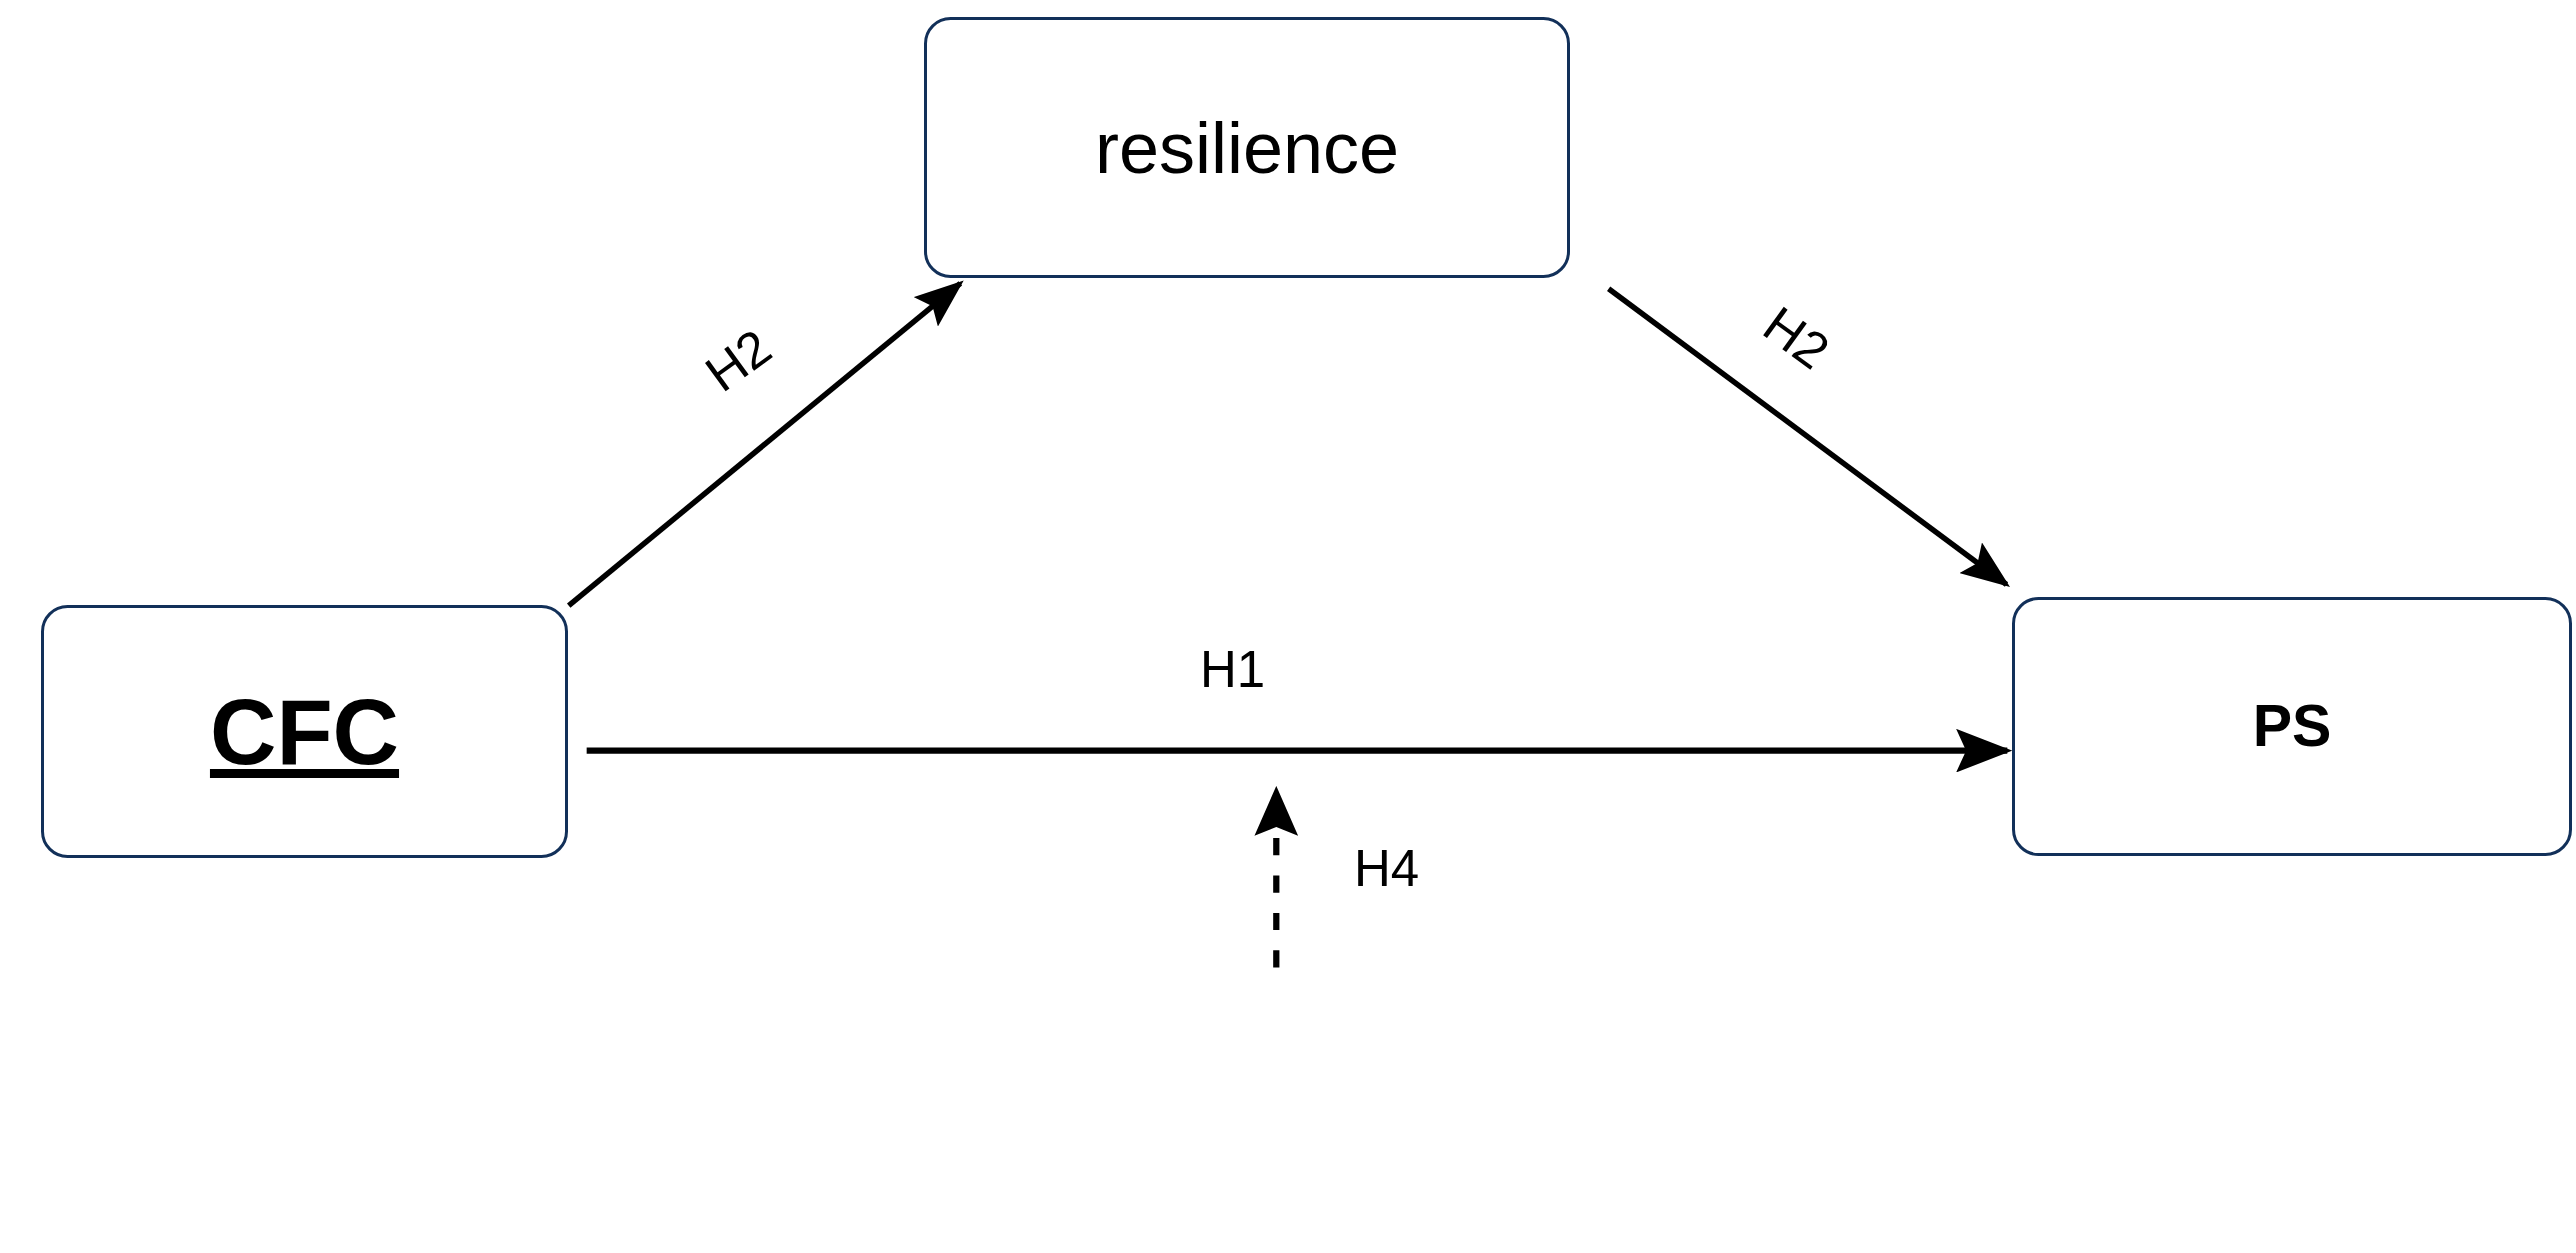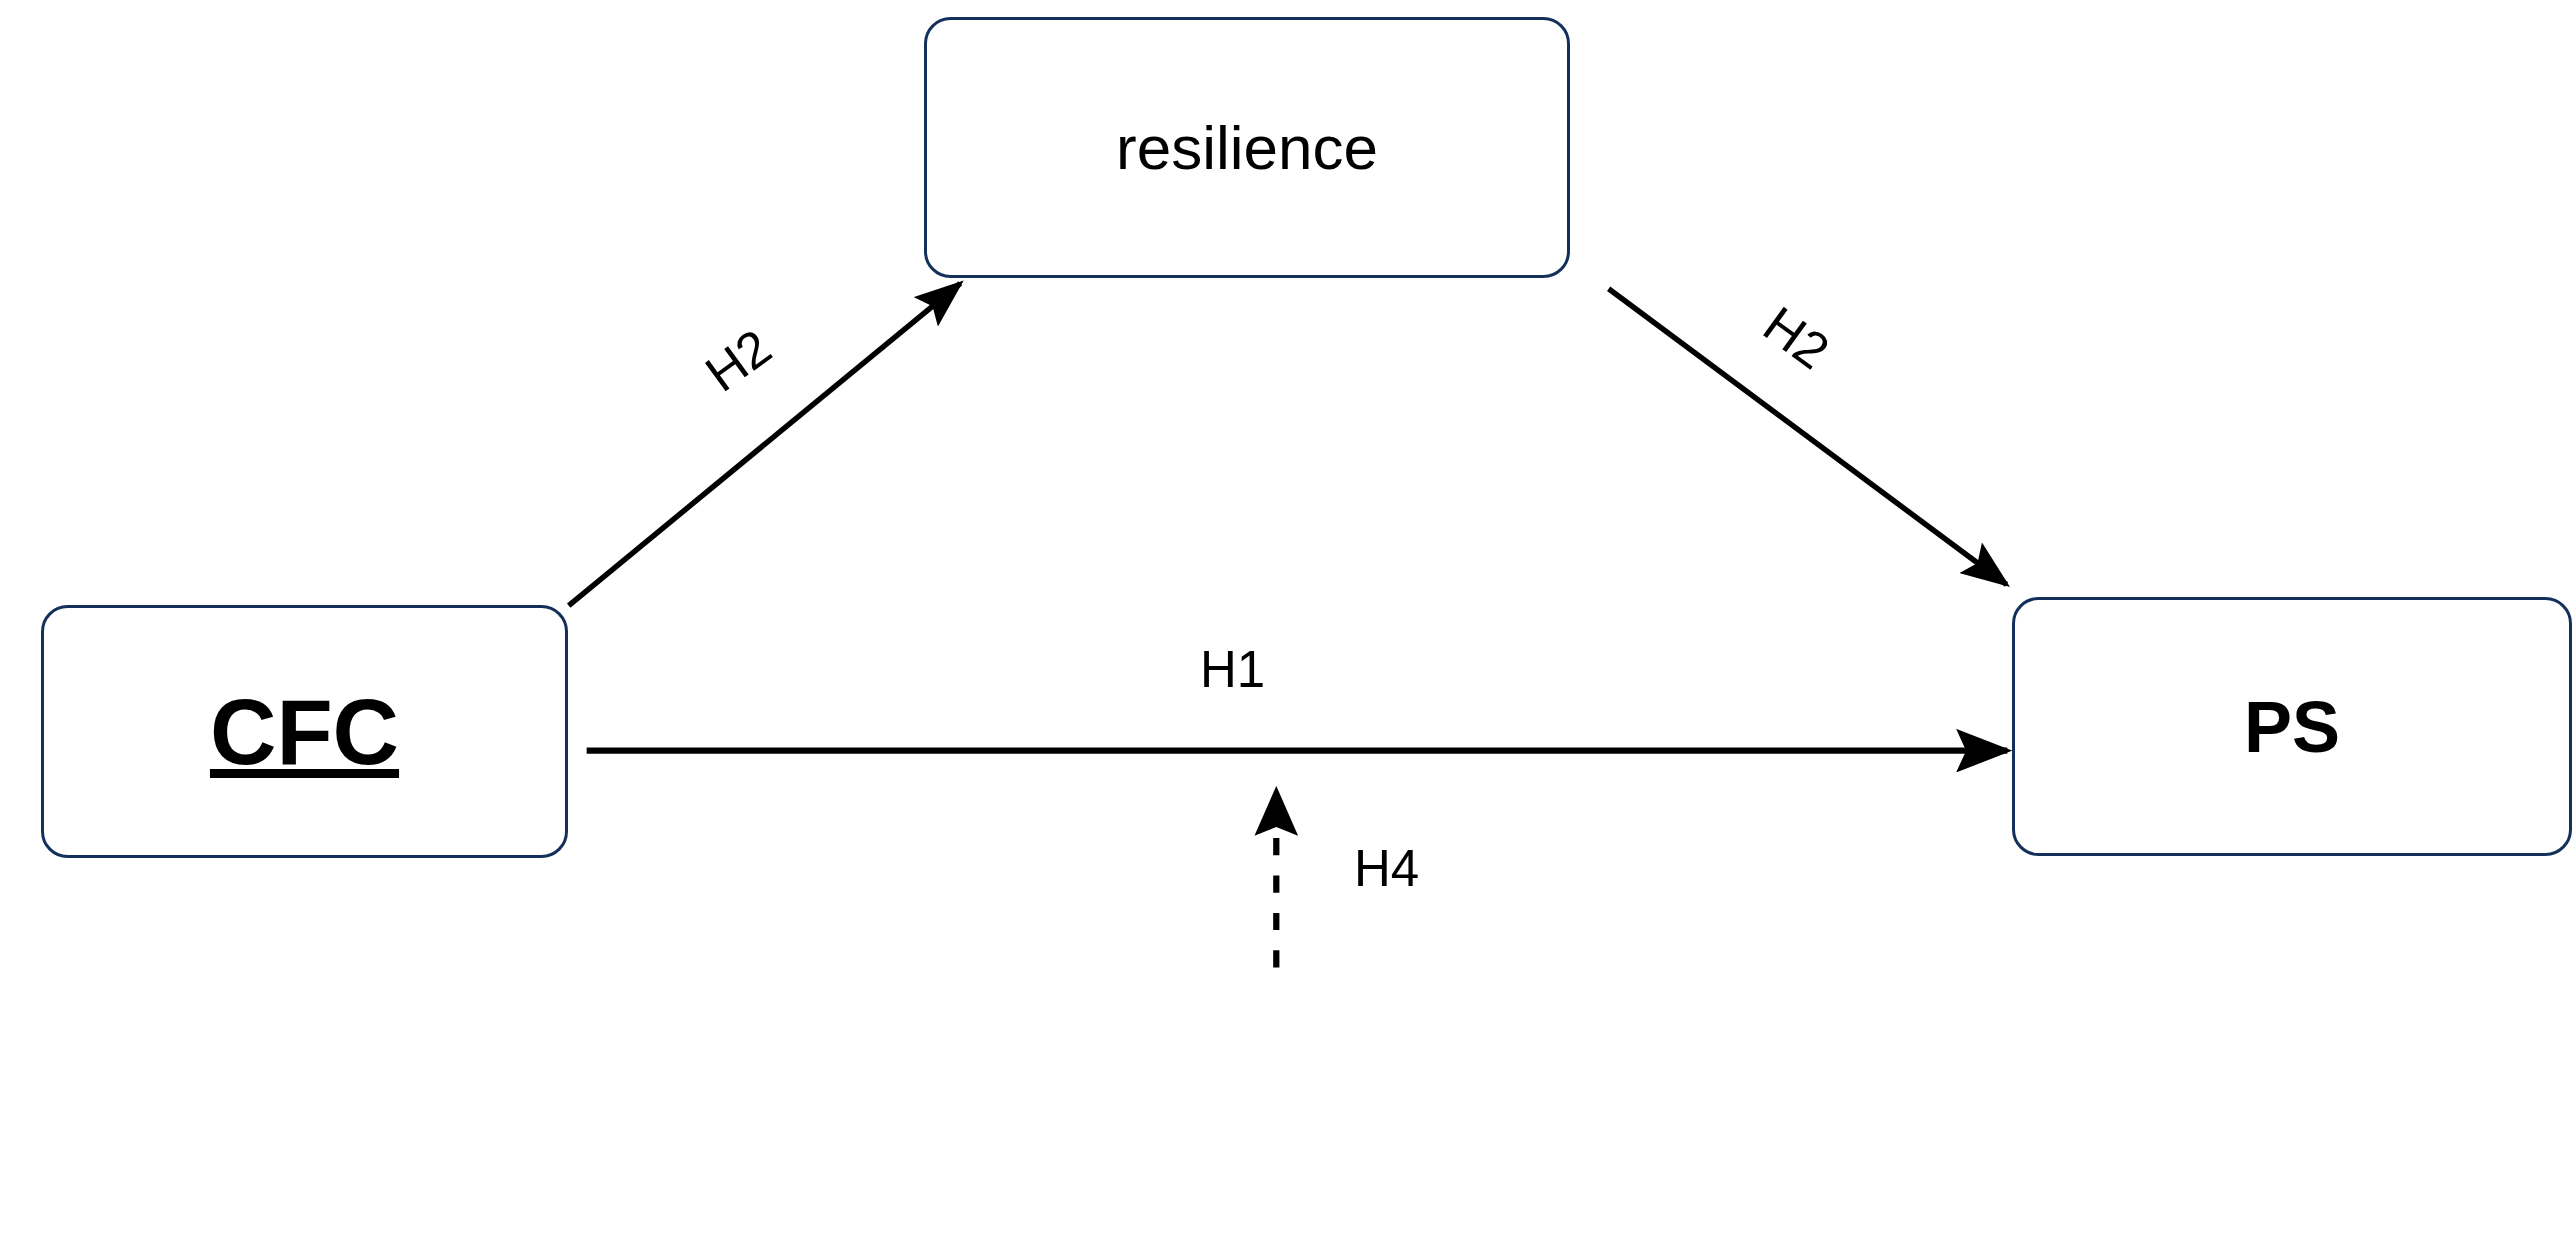--- a/index.html
+++ b/index.html
@@ -41,31 +41,31 @@
     color: #000000;
     font-weight: bold;
     line-height: 1;
     white-space: nowrap;
     letter-spacing: 0px;
   }
   
   #node-resilience {
     left: 924px;  top: 17px;   width: 646px;  height: 261px;
   }
-  #node-resilience .node-label { font-size: 62px; font-weight: 400; }
+  #node-resilience .node-label { font-size: 72px; font-weight: 400; }
 
   #node-cfc {
     left: 41px;    top: 605px;  width: 527px;  height: 253px; text-decoration: underline;
   }
   #node-cfc .node-label { font-size: 92px; font-weight: bold; }
 
   #node-ps {
     left: 2012px;  top: 597px;  width: 560px;  height: 259px;
   }
-  #node-ps .node-label { font-size: 72px; font-weight: bold; }
+  #node-ps .node-label { font-size: 59px; font-weight: bold; }
 
   #node-milp {
     left: 1004px;  top: 969px; width: 552px;  height: 261px;
   }
   #node-milp .node-label { font-size: 92px; font-weight: bold; }
 
   
   .edge-label {
     position: absolute;
     font-family: "Liberation Sans", sans-serif;

